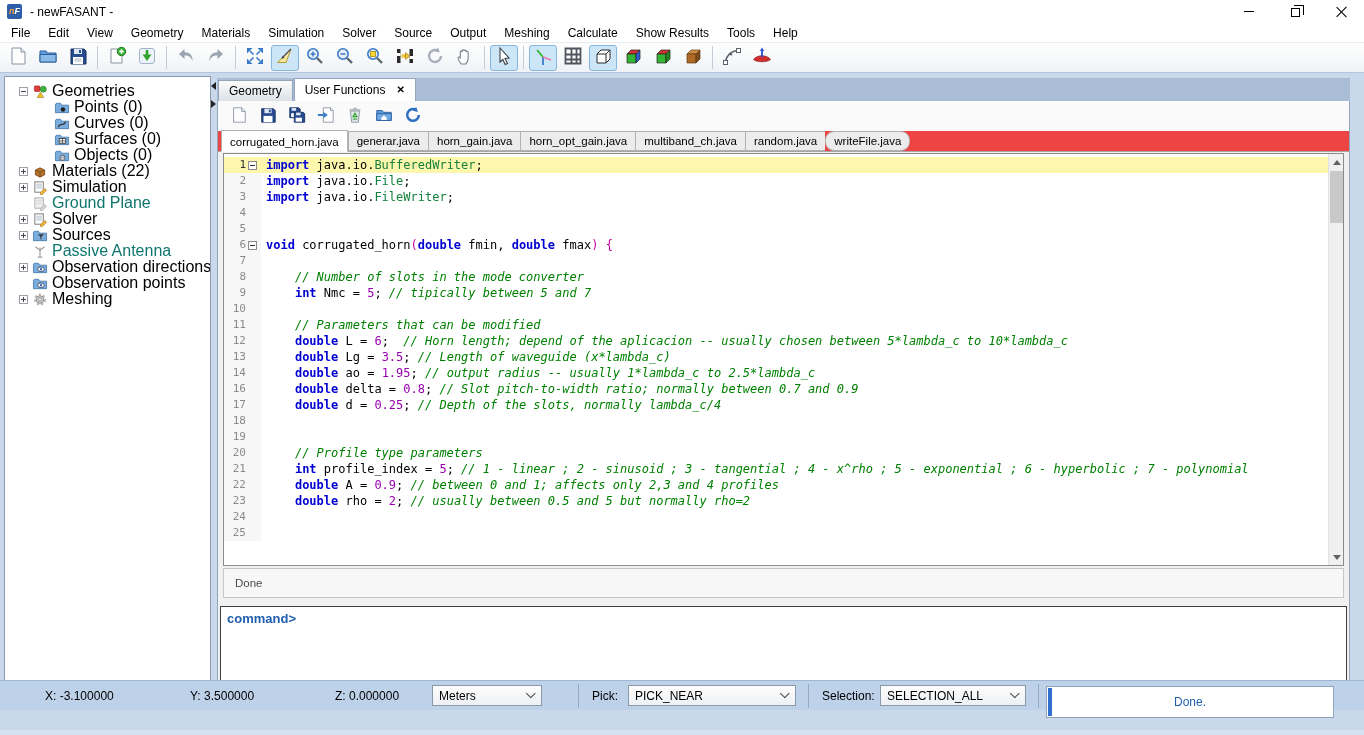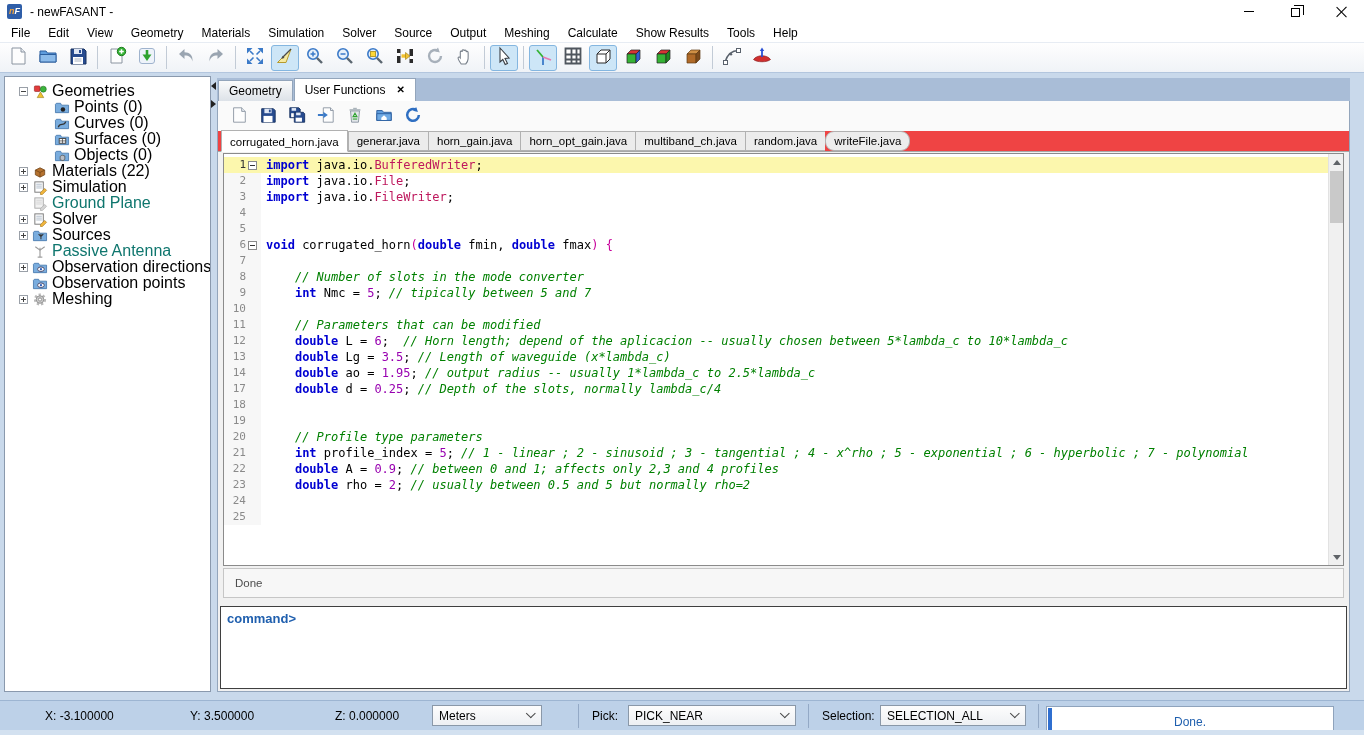--- a/index.html
+++ b/index.html
@@ -78,21 +78,21 @@
   .code-line.hl { background:#fcf7ad; }
   .gutter { width:37px; flex:0 0 37px; display:flex; align-items:center; }
   .code-line:not(.hl) .gutter { background:#f7f7f7; }
   .lnum { width:22px; text-align:right; color:#8a8a8a; font-size:11px; }
   .code-line.hl .lnum { color:#333; }
   .foldcol { width:13px; display:flex; align-items:center; justify-content:center; }
   .foldbox { width:9px; height:9px; border:1px solid #8a8a8a; background:#fff; position:relative; }
   .foldbox:before { content:""; position:absolute; left:1px; top:3px; width:5px; height:1px; background:#333; }
   .code-text { white-space:pre; padding-left:5px; }
   .tok-kw { color:#0000d2; font-weight:bold; }
-  .tok-cls { color:#be185d; }
+  .tok-cls { color:#15803d; }
   .tok-num { color:#9800b0; }
   .tok-com { color:#008000; font-style:italic; }
   .tok-pun { color:#c8009b; }
   .tok-pl { color:#000; }
 
   .vscroll { position:absolute; right:0; top:0; width:15px; bottom:0; background:#f0f0f0; border-left:1px solid #e2e2e2; }
   .vscroll .arr { position:absolute; left:0; width:15px; height:16px; display:flex; align-items:center; justify-content:center; }
   .vscroll .arr.up { top:0; } .vscroll .arr.down { bottom:0; }
   .tri-up { width:0;height:0;border-left:4px solid transparent;border-right:4px solid transparent;border-bottom:5px solid #5f6368; }
   .tri-down { width:0;height:0;border-left:4px solid transparent;border-right:4px solid transparent;border-top:5px solid #5f6368; }
@@ -100,21 +100,21 @@
 
   .done-strip { position:absolute; left:5px; right:5px; top:467px; height:30px; background:#f7f7f7; border:1px solid #c6c6c6; display:flex; align-items:center; padding-left:11px; font-size:11.5px; color:#4d4d4d; }
   .hsplit { position:absolute; left:4px; top:499px; width:60px; height:6px; }
   .hsplit .tri { display:inline-block; margin-left:4px; }
   .hsplit .tri.u { width:0;height:0;border-left:4px solid transparent;border-right:4px solid transparent;border-bottom:5px solid #111; }
   .hsplit .tri.d { width:0;height:0;border-left:4px solid transparent;border-right:4px solid transparent;border-top:5px solid #111; }
   .command-panel { position:absolute; left:2px; right:2px; top:505px; bottom:2px; background:#fff; border:1px solid #3f3f3f; }
   .command-prompt { color:#1f5fae; font-weight:bold; font-size:13px; padding:4px 0 0 6px; }
 
   
-  .statusbar { position:absolute; left:0; top:700px; width:1364px; height:30px; background:#bdd1e8; border-top:1px solid #9db5d2; }
+  .statusbar { position:absolute; left:0; top:680px; width:1364px; height:30px; background:#bdd1e8; border-top:1px solid #9db5d2; }
   .sb-item { position:absolute; top:8px; font-size:12px; white-space:nowrap; }
   .sb-sep { position:absolute; top:3px; width:1px; height:24px; background:#93a9c6; }
   .combo { position:absolute; top:4px; height:21px; background:linear-gradient(#fdfdfd,#eef0f3); border:1px solid #8a98a8; display:flex; align-items:center; padding:0 6px; font-size:12px; }
   .combo .chev { margin-left:auto; width:7px; height:7px; border-left:1.6px solid #4a4a4a; border-bottom:1.6px solid #4a4a4a; transform:rotate(-45deg) translate(1px,-2px); }
   .progress { position:absolute; left:1046px; top:5px; width:288px; height:32px; background:#fff; border:1px solid #8fa3bc; display:flex; align-items:center; justify-content:center; }
   .progress .notch { position:absolute; left:1px; top:1px; bottom:1px; width:4px; background:#2f6fd0; }
   .progress .ptext { color:#1f5fae; font-size:12px; }
   .bottom-edge { position:absolute; left:0; top:730px; width:1364px; height:5px; background:#d3e1f0; }
 </style>
 </head>
@@ -635,20 +635,27 @@
           </div>
           <div class="code-line">
             <span class="gutter">
               <span class="lnum">14</span>
               <span class="foldcol"></span>
             </span>
             <span class="code-text"><span class="tok-pl">    </span><span class="tok-kw">double</span><span class="tok-pl"> ao = </span><span class="tok-num">1.95</span><span class="tok-pl">; </span><span class="tok-com">// output radius -- usually 1*lambda_c to 2.5*lambda_c</span></span>
           </div>
           <div class="code-line">
             <span class="gutter">
+              <span class="lnum">16</span>
+              <span class="foldcol"></span>
+            </span>
+            <span class="code-text"><span class="tok-pl">    </span><span class="tok-kw">double</span><span class="tok-pl"> delta = </span><span class="tok-num">0.8</span><span class="tok-pl">; </span><span class="tok-com">// Slot pitch-to-width ratio; normally between 0.7 and 0.9</span></span>
+          </div>
+          <div class="code-line">
+            <span class="gutter">
               <span class="lnum">17</span>
               <span class="foldcol"></span>
             </span>
             <span class="code-text"><span class="tok-pl">    </span><span class="tok-kw">double</span><span class="tok-pl"> d = </span><span class="tok-num">0.25</span><span class="tok-pl">; </span><span class="tok-com">// Depth of the slots, normally lambda_c/4</span></span>
           </div>
           <div class="code-line">
             <span class="gutter">
               <span class="lnum">18</span>
               <span class="foldcol"></span>
             </span>

